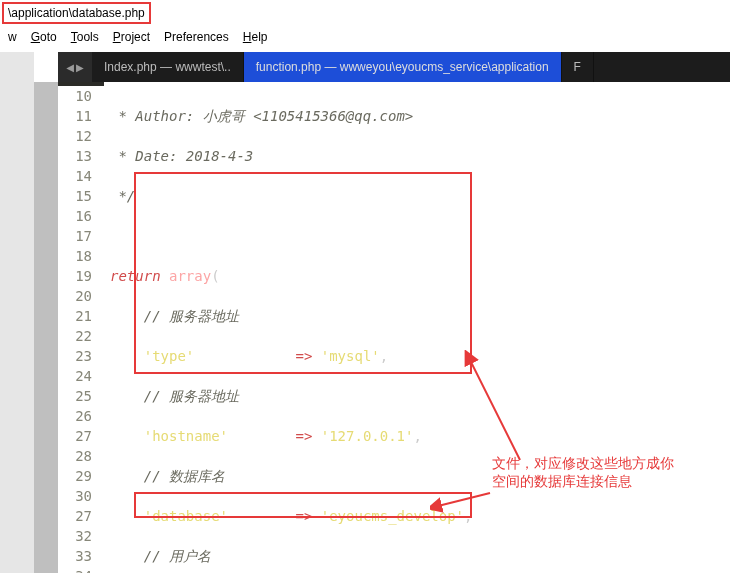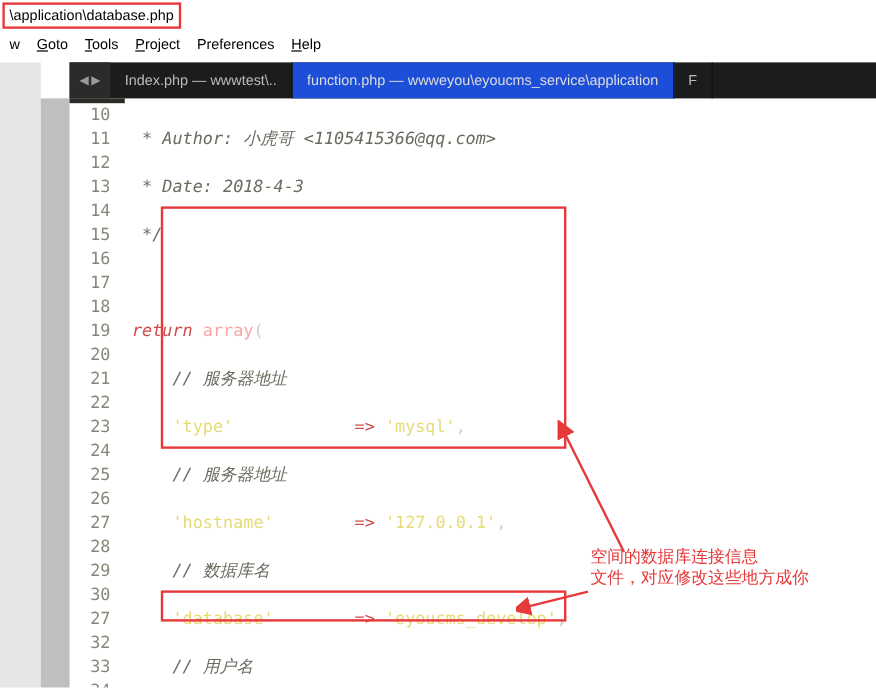--- a/index.html
+++ b/index.html
@@ -154,18 +154,18 @@
 <svg class="arrow-svg" style="left:430px; top:488px;" width="70" height="30">
   <defs>
       <marker id="ah2" markerWidth="8" markerHeight="8" refX="2" refY="4" orient="auto">
         <polygon points="0 0, 8 4, 0 8" fill="#e63939"></polygon>
       </marker>
     </defs>
   <line x1="60" y1="5" x2="8" y2="18" stroke="#e63939" stroke-width="2" marker-end="url(#ah2)"></line>
 </svg>
 
 <div class="annotation">
+  <div>文件，对应修改这些地方成你</div>
   <div>空间的数据库连接信息</div>
-  <div>文件，对应修改这些地方成你</div>
 </div>
 
 
 
 
 </body></html>

